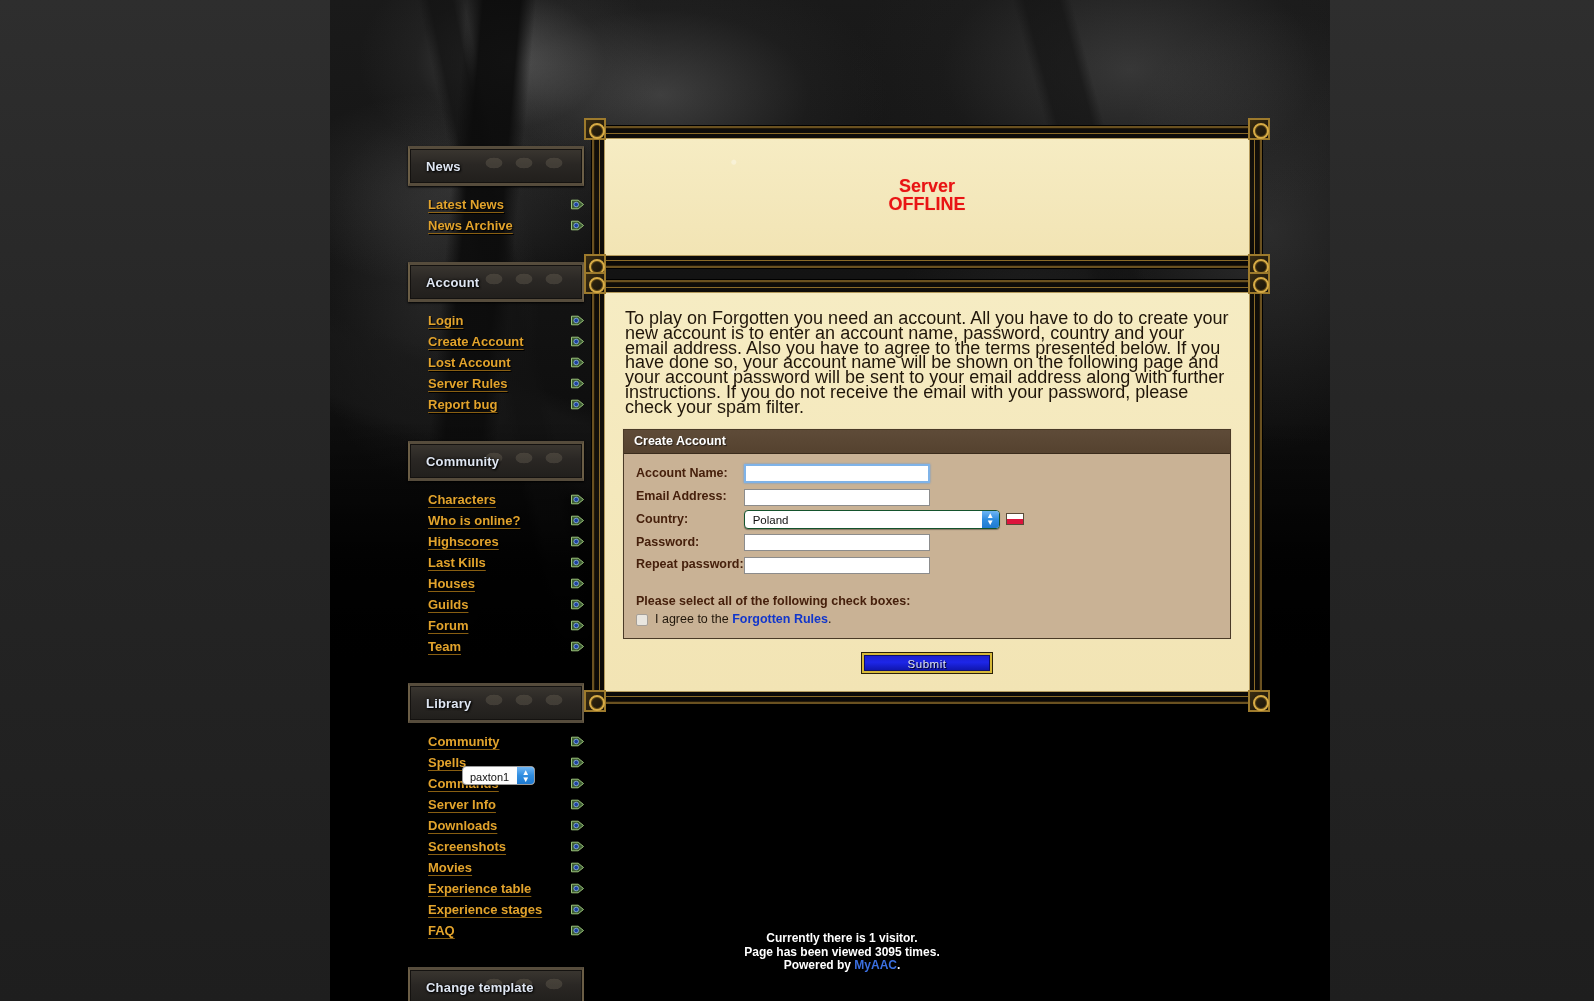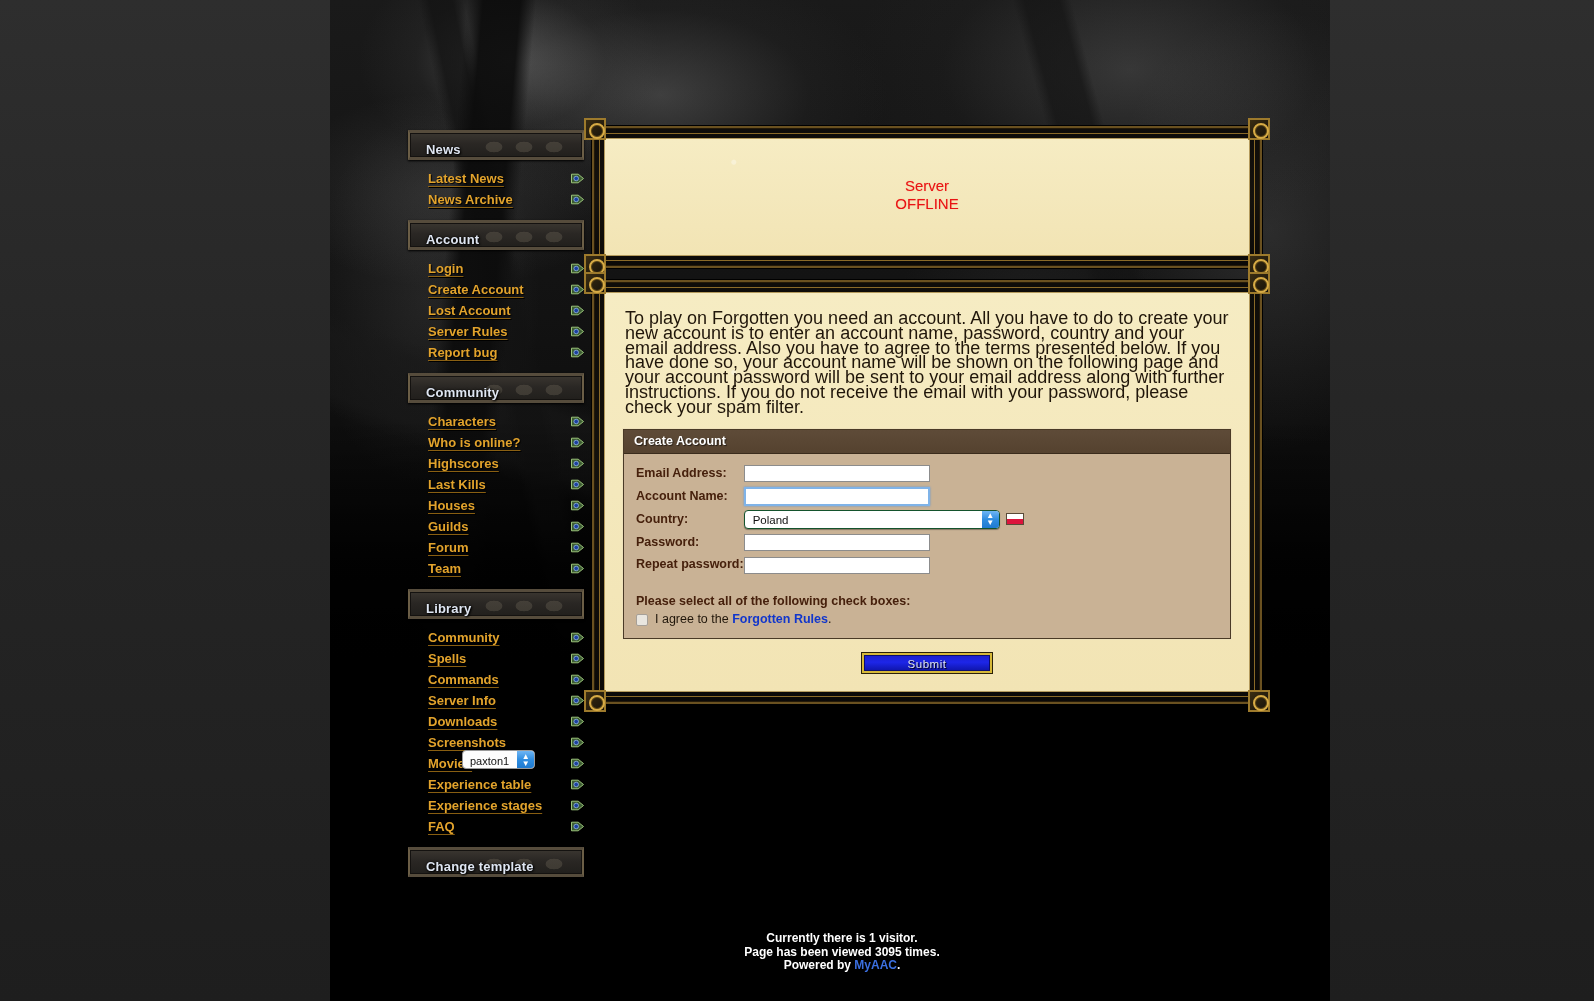--- a/index.html
+++ b/index.html
@@ -54,31 +54,31 @@
     background: linear-gradient(180deg, rgba(0,0,0,0) 0%, rgba(0,0,0,.85) 60%, #000 100%);
   }
 
   
   #sidebar {
     position: absolute; left: 80px; top: 130px; width: 180px;
     z-index: 5;
   }
   .menu-header {
     position: relative;
-    height: 30px;
-    margin: 0 0 2px -2px;
+    height: 40px;
+    margin: 16px 0 2px -2px;
     width: 176px;
     background:
       linear-gradient(180deg,#3a3630 0%,#2a2724 45%,#211f1c 100%);
     border-top: 3px solid #564c3c;
     border-bottom: 3px solid #564c3c;
     border-left: 2px solid #6b5e46;
     border-right: 2px solid #6b5e46;
     box-shadow: inset 0 0 0 1px #141210, 0 1px 2px #000;
-    display: flex; align-items: flex-end;
+    display: flex; align-items: center;
   }
   .menu-header::before {
     
     content:"";
     position:absolute; right:6px; top:4px; width:96px; height:20px;
     background:
       radial-gradient(ellipse 14px 9px at 14px 10px, rgba(120,112,96,.40) 0 58%, rgba(0,0,0,0) 62%),
       radial-gradient(ellipse 14px 9px at 44px 10px, rgba(120,112,96,.40) 0 58%, rgba(0,0,0,0) 62%),
       radial-gradient(ellipse 14px 9px at 74px 10px, rgba(120,112,96,.40) 0 58%, rgba(0,0,0,0) 62%);
     opacity:.8;
@@ -110,21 +110,21 @@
   .menu-item .mi-arrow {
     position: absolute; right: 6px; top: 4px;
     width: 13px; height: 13px;
   }
   .arrow-glyph {
     width: 13px; height: 13px; display:block;
   }
 
   
   #template-select-wrap {
-    position: absolute; left: 132px; top: 750px;
+    position: absolute; left: 132px; top: 766px;
     z-index: 6;
   }
   .sel-box {
     display: inline-flex; align-items: stretch;
     height: 19px;
     border-radius: 4px;
     background: #fdfdfd;
     border: 1px solid #9a9a9a;
     box-shadow: 0 1px 1px rgba(0,0,0,.5);
     overflow: hidden;
@@ -194,22 +194,22 @@
   .c-bl { left: -10px; bottom: -10px; }
   .c-br { right: -10px; bottom: -10px; }
 
   
   #server-status {
     text-align: center;
     padding: 24px 0 28px 0;
   }
   #server-status .ss-line {
     color: #e81414;
-    font-weight: normal;
-    font-size: 15px;
+    font-weight: bold;
+    font-size: 18px;
     line-height: 18px;
     text-shadow: 0 0 1px rgba(255,0,0,.3);
   }
 
   
   #intro-text {
     color: #20160a;
     font-size: 18px;
     line-height: 14.8px;
     margin: 4px 2px 14px 2px;
@@ -610,29 +610,29 @@
       <div class="frame-inner">
 
         <p id="intro-text">To play on Forgotten you need an account. All you have to do to create your new account is to enter an account name, password, country and your email address. Also you have to agree to the terms presented below. If you have done so, your account name will be shown on the following page and your account password will be sent to your email address along with further instructions. If you do not receive the email with your password, please check your spam filter.</p>
 
         <div class="panel">
           <div class="panel-title">Create Account</div>
           <div class="panel-body">
             <table class="form-table">
               <tbody>
                   <tr>
+                <td class="f-label">Account Name:</td>
+                <td>
+                  <input class="tin focused" type="text" value="" style="">
+                </td>
+              </tr>
+              <tr>
                 <td class="f-label">Email Address:</td>
                 <td>
                   <input class="tin" type="text" value="" style="">
-                </td>
-              </tr>
-              <tr>
-                <td class="f-label">Account Name:</td>
-                <td>
-                  <input class="tin focused" type="text" value="" style="">
                 </td>
               </tr>
               <tr>
                 <td class="f-label">Country:</td>
                 <td>
                   <div class="country-row">
                     <div class="country-select">
                       <span class="cs-val">Poland</span>
                       <span class="sel-stepper">
                         <span>▲</span>

